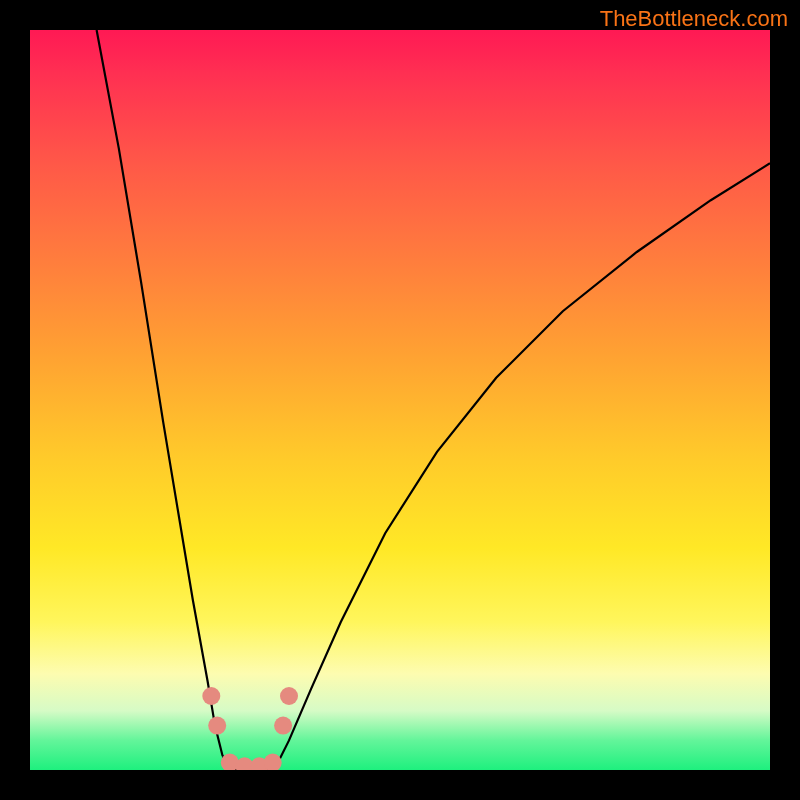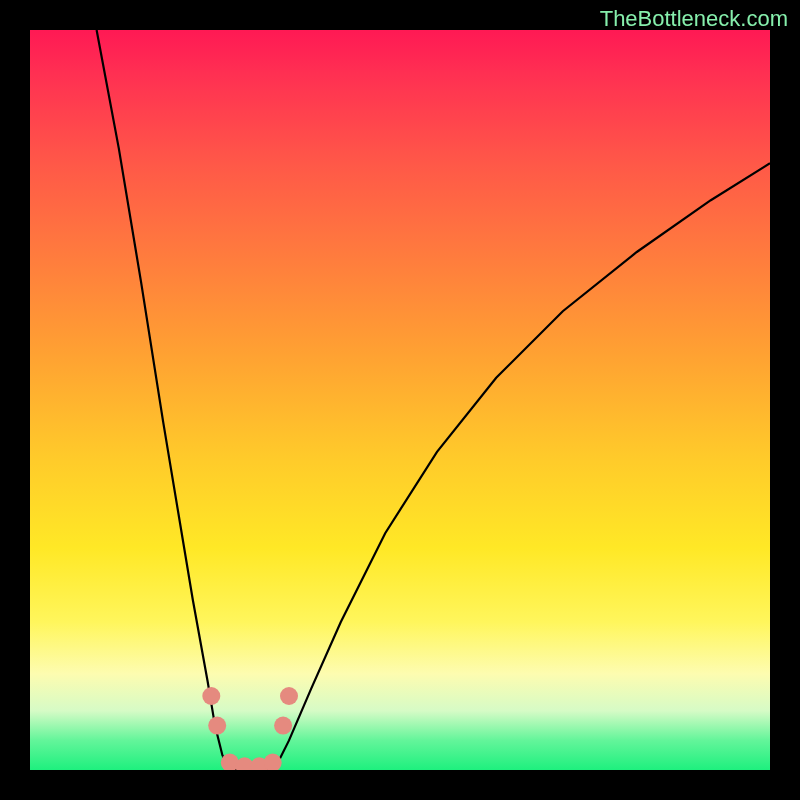--- a/index.html
+++ b/index.html
@@ -39,21 +39,21 @@
       #fdfcb0 87%,
       #d6fbc6 92%,
       #63f59a 96%,
       #1ef07e 100%
     );
   }
   .watermark {
     position: absolute;
     top: 6px;
     right: 12px;
-    color: #86efac;
+    color: #f97316;
     font-size: 22px;
     letter-spacing: 0px;
     user-select: none;
   }
   svg.curve {
     position: absolute;
     left: 0;
     top: 0;
     width: 740px;
     height: 740px;

